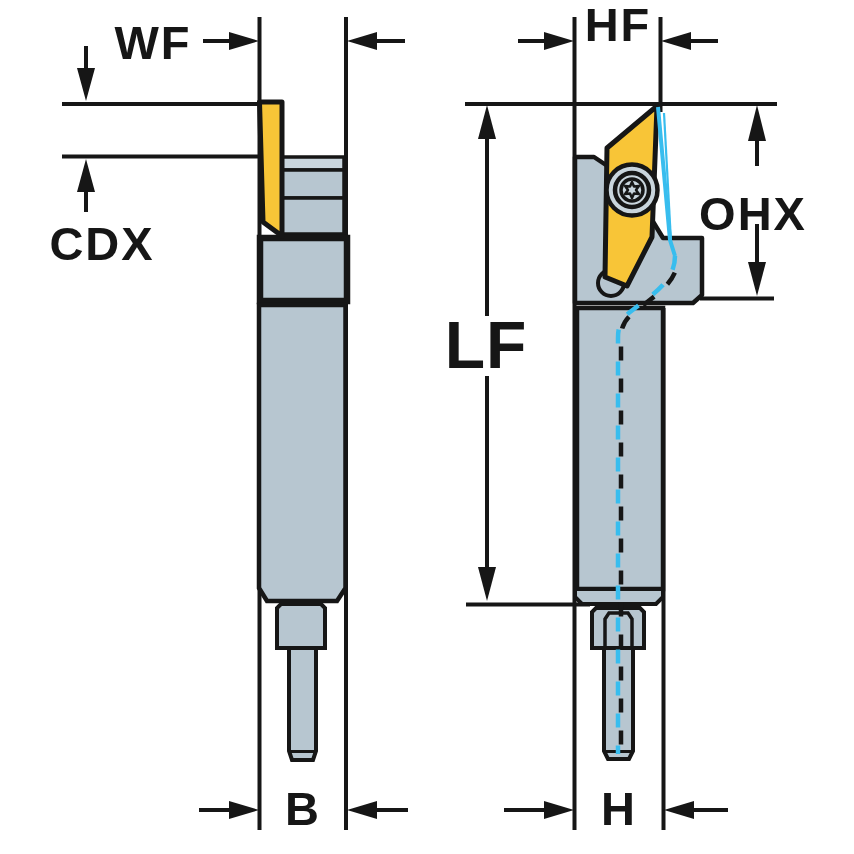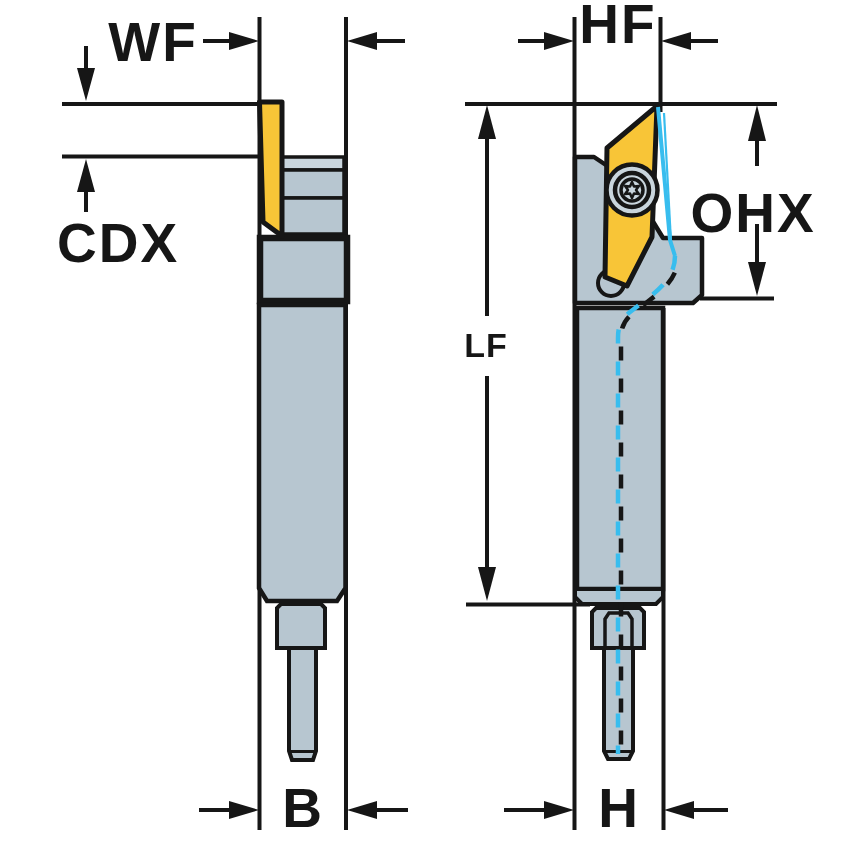--- a/index.html
+++ b/index.html
@@ -8,27 +8,27 @@
     width:854px;height:854px;
     background:var(--color-background,#fff);
     overflow:hidden;
     font-family:"Liberation Sans",sans-serif;
   }
   .canvas svg{position:absolute;left:0;top:0;}
   .dim-label{
     position:absolute;
     transform:translate(-50%,-50%);
     font-weight:bold;
-    font-size:55px;
+    font-size:47px;
     letter-spacing:2px;
     color:var(--color-label,#161616);
     white-space:nowrap;
     user-select:none;
   }
-  .dim-label--lf{font-size:34px;letter-spacing:1px;}
+  .dim-label--lf{font-size:66px;letter-spacing:1px;}
   
   .ln{stroke:var(--color-outline,#161616);fill:none;}
   .arrow{fill:var(--color-outline,#161616);stroke:none;}
   .body{fill:var(--color-body-gray,#b7c6d0);stroke:var(--color-outline,#161616);}
   .body-light{fill:var(--color-body-gray-light,#c9d5dd);stroke:var(--color-outline,#161616);}
   .insert{fill:var(--color-insert-yellow,#f8c537);stroke:var(--color-outline,#161616);}
   .cyan{stroke:var(--color-centerline-cyan,#38bdee);fill:none;}
 </style>
 </head>
 <body>
@@ -132,20 +132,20 @@
 
   <g>
     <line class="ln" stroke-width="4" x1="504" y1="810" x2="546" y2="810"></line>
     <polygon class="arrow" points="574,810 544,801 544,819"></polygon>
     <line class="ln" stroke-width="4" x1="692" y1="810" x2="728" y2="810"></line>
     <polygon class="arrow" points="664,810 694,801 694,819"></polygon>
   </g>
 </svg>
 
 <div class="dim-label" style="left:153px;top:42px;">WF</div>
-<div class="dim-label" style="left:118px;top:243px;">CDX</div>
+<div class="dim-label" style="left:102px;top:243px;">CDX</div>
 <div class="dim-label" style="left:618px;top:24px;">HF</div>
 <div class="dim-label" style="left:753px;top:213px;text-align:center;">OHX</div>
 <div class="dim-label dim-label--lf" style="left:486px;top:345px;">LF</div>
 <div class="dim-label" style="left:303px;top:808px;">B</div>
 <div class="dim-label" style="left:619px;top:808px;">H</div>
 
 </div>
 
 </body></html>

